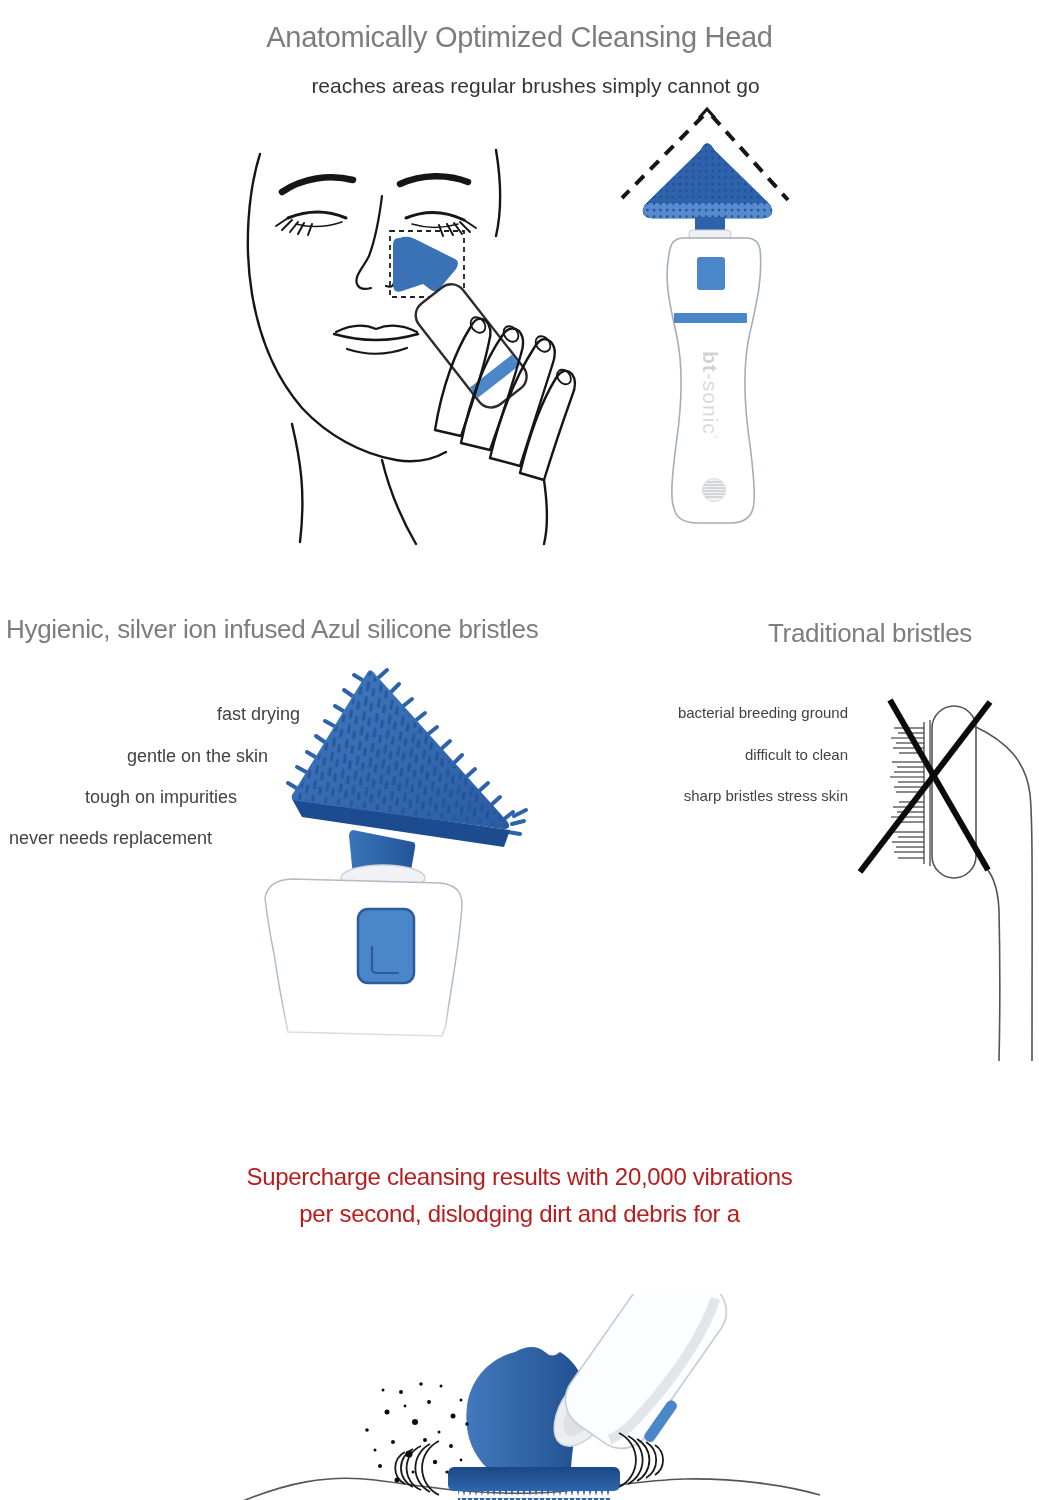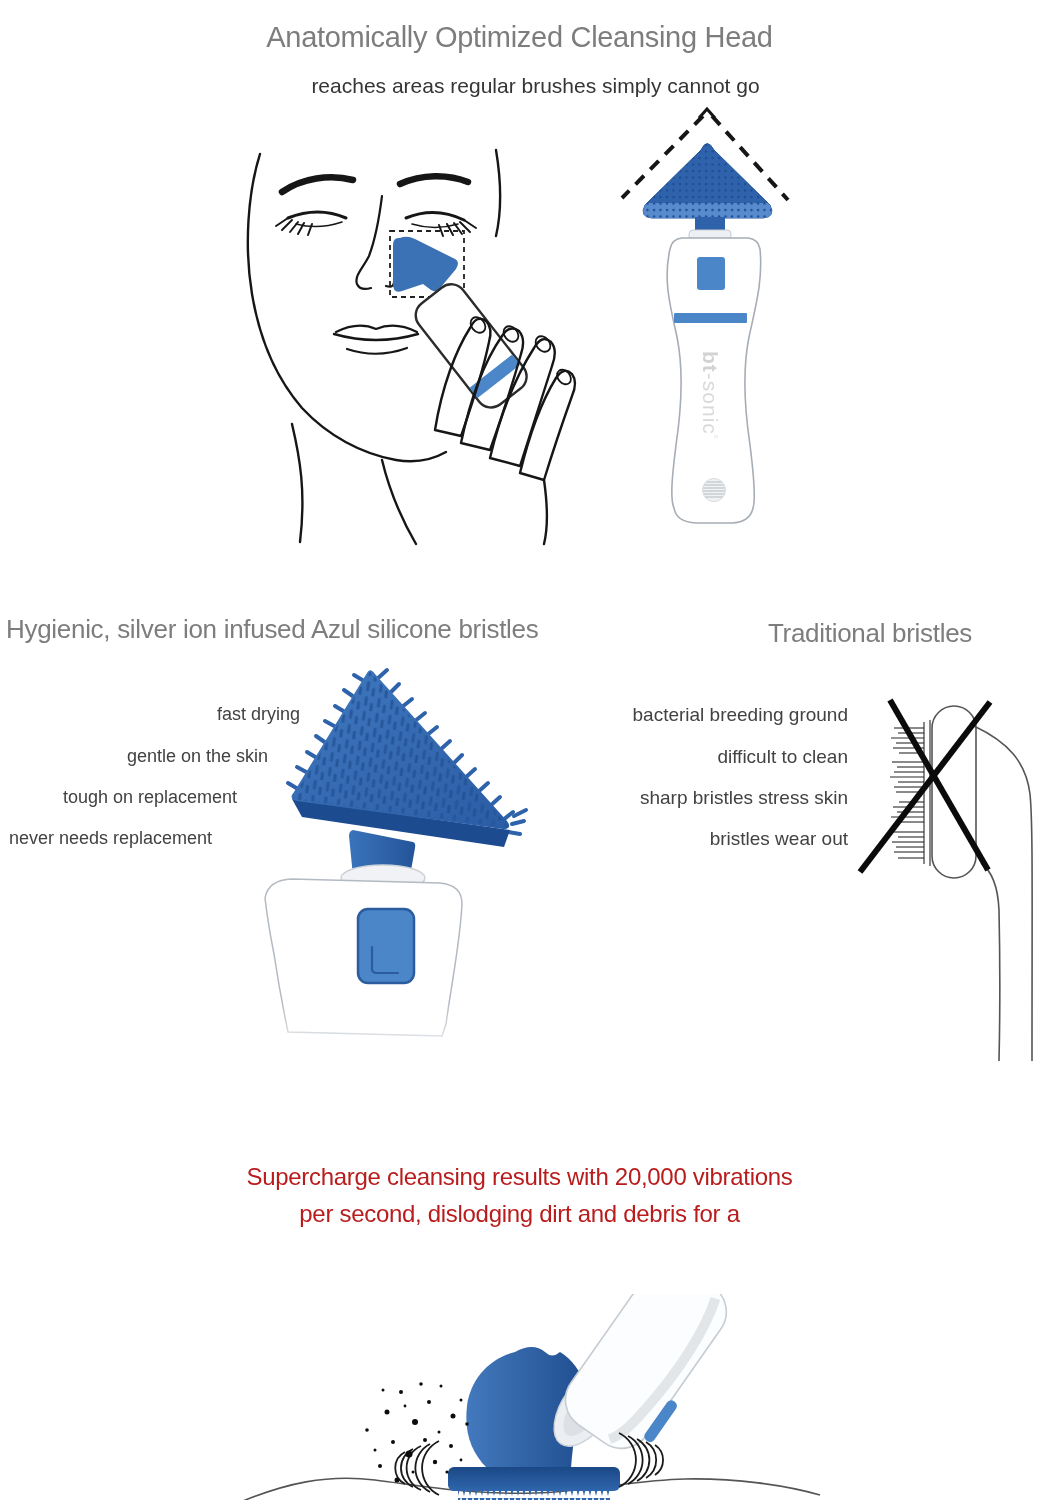--- a/index.html
+++ b/index.html
@@ -7,21 +7,21 @@
     position:relative;width:1039px;height:1500px;margin:16px auto;background:#fff;
     font-family:"Liberation Sans","DejaVu Sans",sans-serif;overflow:hidden;
   }
   .abs{position:absolute;}
   .h-thin{color:#7d7d7d;font-weight:300;letter-spacing:-0.3px;}
   #title{top:5px;left:0;right:0;text-align:center;font-size:29px;}
   #subtitle{top:58px;left:0;right:0;text-align:center;font-size:21px;color:#353535;font-weight:400;padding-left:32px;}
   #azul-heading{top:598px;left:6px;width:600px;font-size:26px;text-align:left;}
   #trad-heading{top:602px;left:700px;width:340px;font-size:26px;text-align:center;}
   .feat{left:0;text-align:right;font-size:18px;color:#424242;font-weight:400;}
-  .draw{text-align:right;font-size:19px;color:#424242;font-weight:400;width:848px;left:0;}
+  .draw{text-align:right;font-size:15px;color:#424242;font-weight:400;width:848px;left:0;}
   #vib-text{top:1142px;left:0;right:0;text-align:center;font-size:24px;line-height:37px;color:#b91c1c;font-weight:300;letter-spacing:-0.3px;}
   svg{display:block;}
   .stroke-art{stroke:#161616;fill:none;stroke-linecap:round;stroke-linejoin:round;}
 </style>
 </head>
 <body>
 
 <div id="stage">
 
   <div id="title" class="abs h-thin">Anatomically Optimized Cleansing Head</div>
@@ -147,27 +147,26 @@
           <line x1="100" y1="393" x2="128" y2="393"></line>
       </g>
     </g>
   </svg>
 
   <div id="azul-heading" class="abs h-thin">Hygienic, silver ion infused Azul silicone bristles</div>
   <div id="trad-heading" class="abs h-thin">Traditional bristles</div>
 
   <div class="abs feat" style="top:688px;width:300px">fast drying</div>
   <div class="abs feat" style="top:730px;width:268px">gentle on the skin</div>
-  <div class="abs feat" style="top:771px;width:237px">tough on replacement</div>
+  <div class="abs feat" style="top:771px;width:237px">tough on impurities</div>
   <div class="abs feat" style="top:812px;width:212px">never needs replacement</div>
 
   <div class="abs draw" style="top:688px">bacterial breeding ground</div>
   <div class="abs draw" style="top:730px">difficult to clean</div>
   <div class="abs draw" style="top:771px">sharp bristles stress skin</div>
-  <div class="abs draw" style="top:812px">bristles wear out</div>
 
   <svg class="abs" style="left:250px;top:648px" width="330" height="402" viewBox="0 0 330 402">
     <defs>
       <linearGradient id="g-tri" x1="0" y1="0" x2="1" y2="1">
         <stop offset="0" stop-color="#4079bf"></stop>
           <stop offset="1" stop-color="#2a5ca4"></stop>
       </linearGradient>
       <linearGradient id="g-neck2" x1="0" y1="0" x2="1" y2="0">
         <stop offset="0" stop-color="#3a74ba"></stop>
           <stop offset="1" stop-color="#24549a"></stop>

